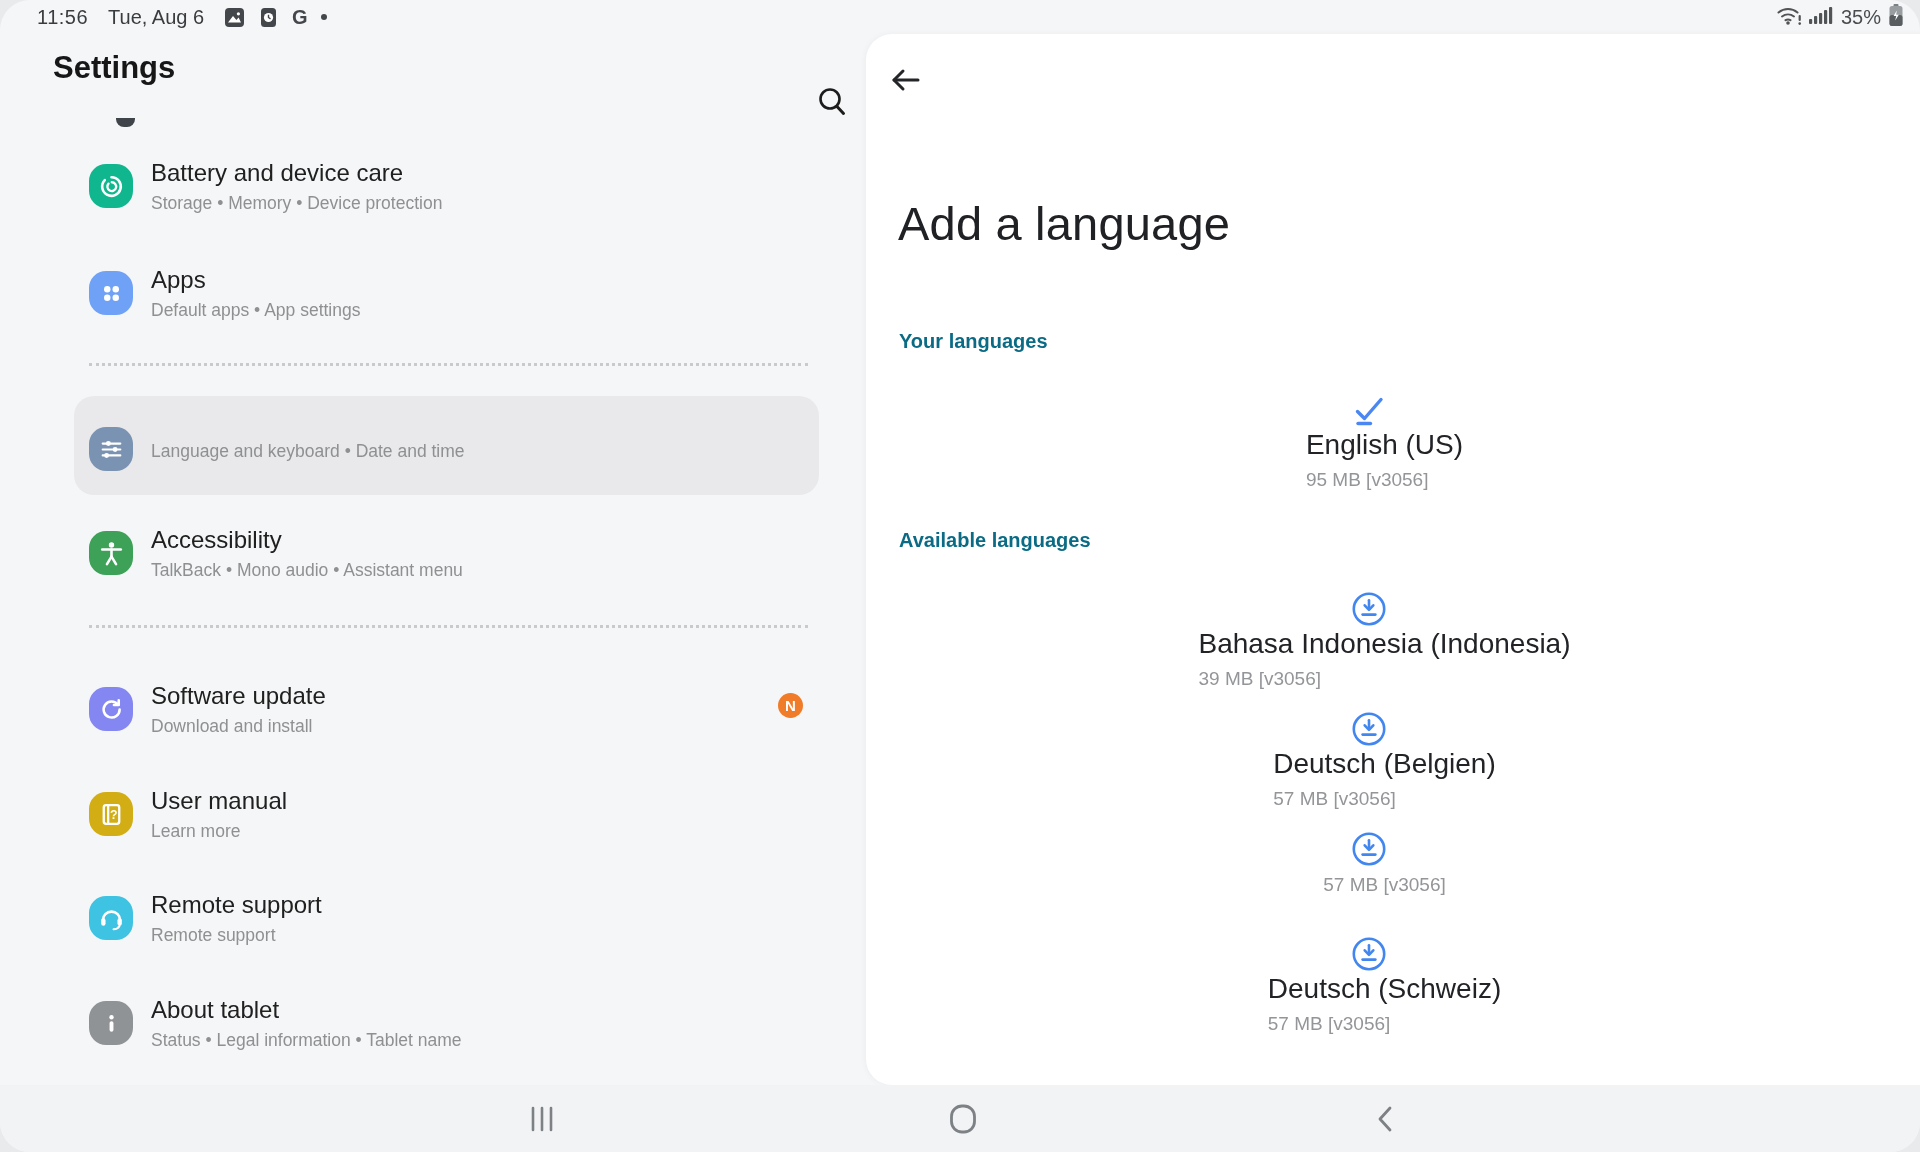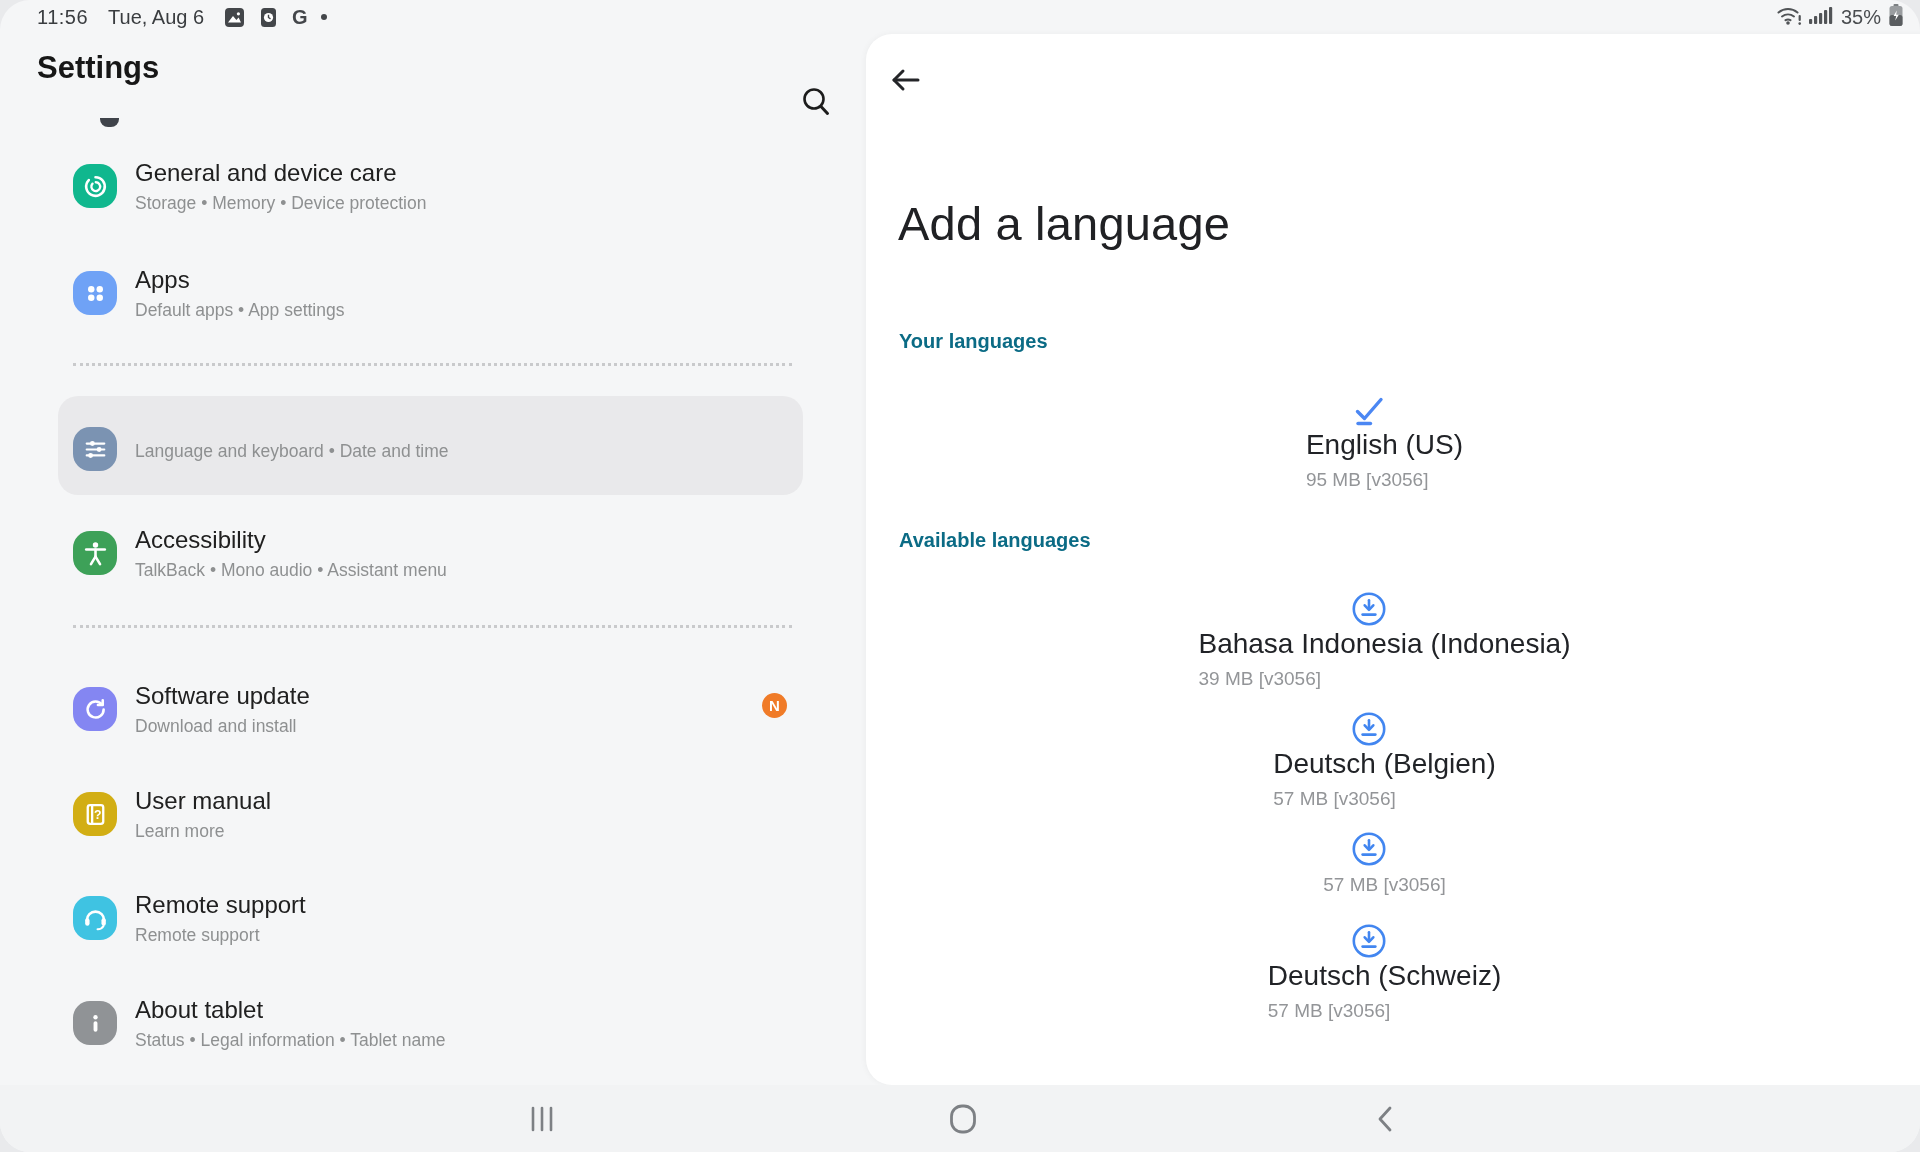--- a/index.html
+++ b/index.html
@@ -17,21 +17,21 @@
     padding:0 16px 0 37px;font-size:20px;color:#3a3d40;}
   .sb-left{display:flex;align-items:center;gap:20px;}
   .sb-time{letter-spacing:.5px;}
   .sb-icons{display:flex;align-items:center;gap:13px;}
   .sb-icons svg{display:block;}
   .sb-g{font-weight:700;font-size:20px;color:#43464a;line-height:1;}
   .sb-dot{width:6px;height:6px;border-radius:50%;background:#43464a;}
   .sb-right{display:flex;align-items:center;gap:7px;color:#4a4d50;}
   .left-title{position:absolute;left:37px;top:50px;margin:0;font-size:31px;font-weight:700;color:#171717;}
   .search-btn{position:absolute;left:795px;top:82px;width:44px;height:44px;border:0;background:transparent;padding:0;cursor:pointer;}
-  .settings-list{position:absolute;left:0;top:0;width:866px;height:1152px;}
+  .settings-list{position:absolute;left:16px;top:0;width:866px;height:1152px;}
   .sel-highlight{position:absolute;left:58px;top:396px;width:745px;height:99px;border-radius:20px;background:#e9e9eb;}
   .s-item{position:absolute;left:73px;width:730px;height:64px;display:flex;align-items:center;cursor:pointer;}
   .s-icon{width:44px;height:44px;border-radius:17px;flex:0 0 44px;display:flex;align-items:center;justify-content:center;}
   .s-icon svg{width:31px;height:31px;display:block;}
   .s-text{margin-left:18px;display:flex;flex-direction:column;justify-content:center;}
   .s-title{font-size:24px;color:#202020;line-height:30px;}
   .s-sub{font-size:17.5px;color:#8e9091;line-height:22px;margin-top:4px;}
   .s-badge{position:absolute;left:689px;top:16px;width:25px;height:25px;border-radius:50%;
     background:#f07b28;color:#fff;font-size:15px;font-weight:700;
     display:flex;align-items:center;justify-content:center;}
@@ -135,21 +135,21 @@
     <div class="sel-highlight"></div>
     <div id="settings-items">
   <div class="s-item" style="top: 154px;">
     <span class="s-icon" style="background: rgb(16, 183, 142);">
             <svg viewBox="0 0 24 24">
               <path d="M12 4.8a7.2 7.2 0 1 1-5.2 2.2" fill="none" stroke="#fff" stroke-width="2" stroke-linecap="round"></path>
               <path d="M12.2 8.7a3.4 3.4 0 1 1-2.5 1.1" fill="none" stroke="#fff" stroke-width="1.8" stroke-linecap="round"></path>
             </svg>
           </span>
     <span class="s-text">
-      <span class="s-title">General and device care</span>
+      <span class="s-title">Battery and device care</span>
       <span class="s-sub">Storage  •  Memory  •  Device protection</span>
     </span>
   </div>
 
   <div class="s-item" style="top: 261px;">
     <span class="s-icon" style="background: rgb(111, 162, 246);">
             <svg viewBox="0 0 24 24">
               <g fill="#fff">
                 <circle cx="8.7" cy="8.7" r="2.5"></circle>
                 <circle cx="15.3" cy="8.7" r="2.5"></circle>
@@ -324,21 +324,21 @@
               <path d="M18 9.2v8.6" stroke="#4286f0" stroke-width="2.6" stroke-linecap="round"></path>
               <path d="M13.7 14.3 18 18.8l4.3-4.5" fill="none" stroke="#4286f0" stroke-width="2.6" stroke-linecap="round" stroke-linejoin="round"></path>
               <line x1="11.6" y1="23.6" x2="24.4" y2="23.6" stroke="#4286f0" stroke-width="2.6" stroke-linecap="round"></line>
             </svg>
           </span>
     <span class="lang-text">
       <span class="lang-sub">57 MB [v3056]</span>
     </span>
   </div>
 
-  <div class="lang-row" style="top: 889px;">
+  <div class="lang-row" style="top: 917px; justify-content: center;">
     <span class="lang-icon">
             <svg viewBox="0 0 36 36">
               <circle cx="18" cy="18" r="15.2" fill="none" stroke="#4286f0" stroke-width="2.6"></circle>
               <path d="M18 9.2v8.6" stroke="#4286f0" stroke-width="2.6" stroke-linecap="round"></path>
               <path d="M13.7 14.3 18 18.8l4.3-4.5" fill="none" stroke="#4286f0" stroke-width="2.6" stroke-linecap="round" stroke-linejoin="round"></path>
               <line x1="11.6" y1="23.6" x2="24.4" y2="23.6" stroke="#4286f0" stroke-width="2.6" stroke-linecap="round"></line>
             </svg>
           </span>
     <span class="lang-text">
       <span class="lang-title">Deutsch (Schweiz)</span>

